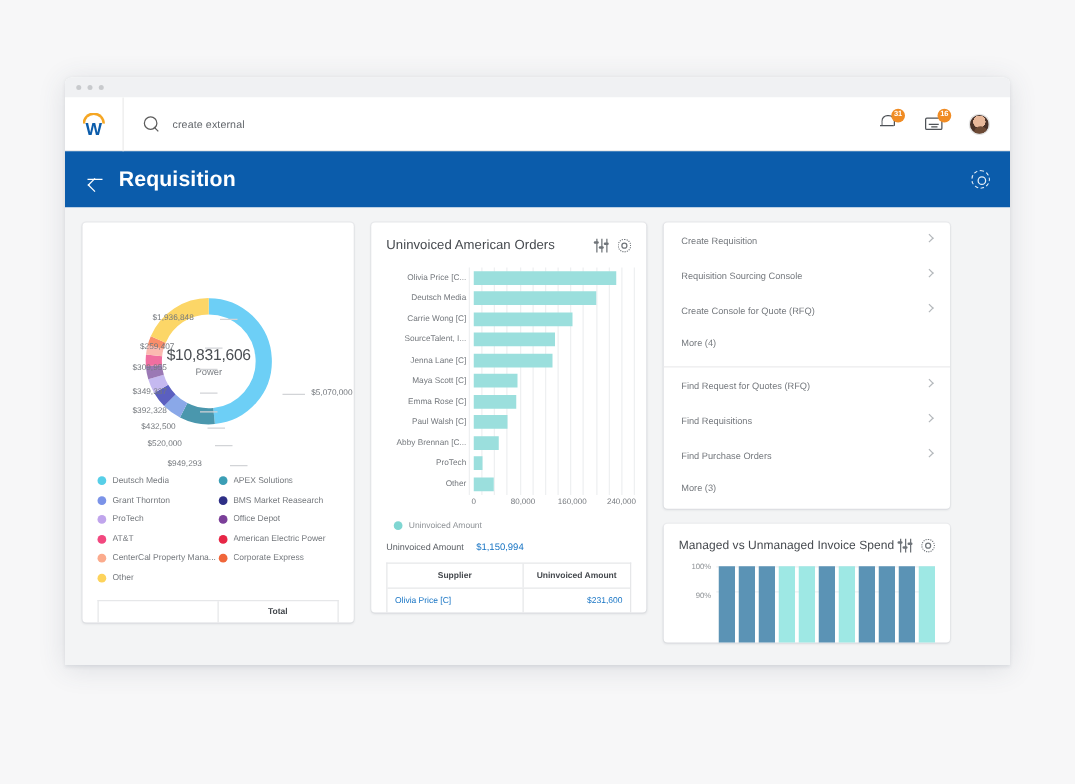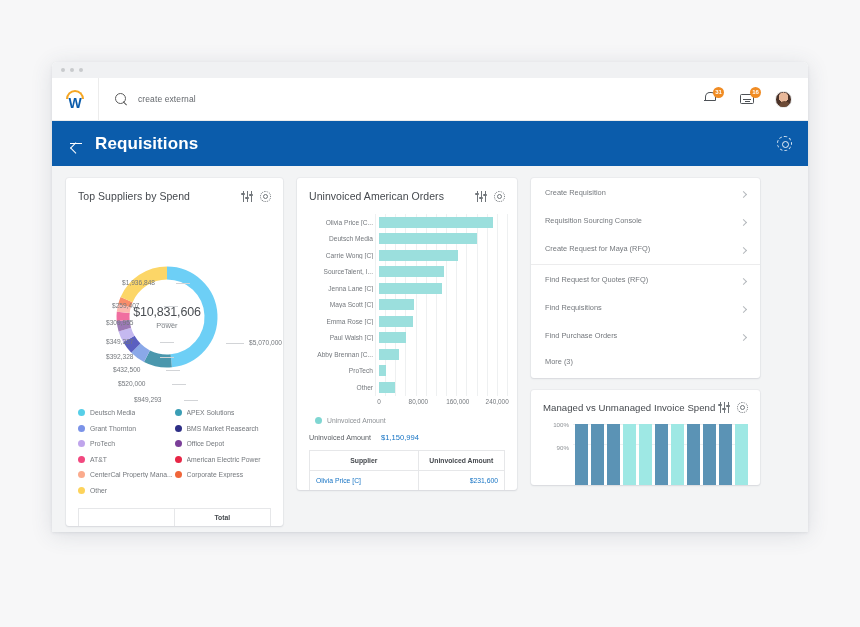--- a/index.html
+++ b/index.html
@@ -267,21 +267,21 @@
     content: ""; position: absolute; left: 0; top: 0;
     width: 9px; height: 8px; border: 1.3px solid #6f7479; border-radius: 1px;
   }
   .win-ico::after {
     content: ""; position: absolute; left: 3.5px; top: 3px;
     width: 9px; height: 8px; border: 1.3px solid #6f7479; border-radius: 1px;
     background: #fff;
   }
   .sect-title { font-size: 11.5px; color: #45494e; }
   .srow {
-    display: flex; align-items: flex-end;
+    display: flex; align-items: flex-start;
     padding: 9.5px 14px; font-size: 7.4px; color: #74787d;
   }
   .srow .sp { flex: 1; }
   .chev {
     width: 5px; height: 5px; border-right: 1.1px solid #b4b8bc;
     border-top: 1.1px solid #b4b8bc; transform: rotate(45deg); flex: none;
   }
   .srow.more { color: #74787d; padding-top: 8px; padding-bottom: 12px; }
   .divider { height: 1px; background: #ececed; margin: 2px 0 0 0; }
 
@@ -329,43 +329,29 @@
       <div class="icon-badge">
         <span class="inbox"></span>
         <span class="badge">16</span>
       </div>
       <div class="avatar"></div>
     </div>
   </div>
 
   <div class="bluebar">
     <span class="back-arrow"></span>
-    <span class="bluetitle">Requisitions</span>
+    <span class="bluetitle">Requisition</span>
     <span class="spacer"></span>
     <span class="gear-white"></span>
   </div>
 
   <div class="board">
 
     <div class="col col-a">
       <div class="card">
-        <div class="card-head">
-          <div class="card-title">Top Suppliers by Spend</div>
-          <div class="head-icons">
-            <span class="slider-ico">
-              <i></i>
-                <i></i>
-                <i></i>
-                <b></b>
-                <b></b>
-                <b></b>
-            </span>
-            <span class="gear-ico"></span>
-          </div>
-        </div>
 
         <div class="donut-area">
           <svg class="donut-svg" width="108" height="108" viewBox="0 0 108 108" id="donutSvg">
               <path d="M 54 10 A 44 44 0 0 1 58.25310309880294 97.79396207276699" stroke="#6dcff6" stroke-width="13" fill="none"></path>
               <path d="M 58.25310309880294 97.79396207276699 A 44 44 0 0 1 33.94429345102032 93.16335831898502" stroke="#4a97ad" stroke-width="13" fill="none"></path>
               <path d="M 33.94429345102032 93.16335831898502 A 44 44 0 0 1 22.881990961073928 85.10738679885077" stroke="#8aa8e8" stroke-width="13" fill="none"></path>
               <path d="M 22.881990961073928 85.10738679885077 A 44 44 0 0 1 15.936563971907802 76.07203746225828" stroke="#5b5fc0" stroke-width="13" fill="none"></path>
               <path d="M 15.936563971907802 76.07203746225828 A 44 44 0 0 1 11.835739522492005 66.57676979135968" stroke="#c5b9f0" stroke-width="13" fill="none"></path>
               <path d="M 11.835739522492005 66.57676979135968 A 44 44 0 0 1 10.141022630954922 57.51995797440703" stroke="#9b79b5" stroke-width="13" fill="none"></path>
               <path d="M 10.141022630954922 57.51995797440703 A 44 44 0 0 1 10.247232283041043 49.34217678460915" stroke="#f06ea0" stroke-width="13" fill="none"></path>
@@ -595,24 +581,27 @@
         <div id="tasksList">
             <div class="srow">
               <span class="sp">Create Requisition</span>
               <span class="chev"></span>
             </div>
             <div class="srow">
               <span class="sp">Requisition Sourcing Console</span>
               <span class="chev"></span>
             </div>
             <div class="srow">
-              <span class="sp">Create Request for Maya (RFQ)</span>
+              <span class="sp">Create Console for Quote (RFQ)</span>
               <span class="chev"></span>
             </div>
           </div>
+        <div class="srow more">
+          <span class="sp">More (4)</span>
+        </div>
 
         <div class="divider"></div>
 
         <div id="reportsList">
             <div class="srow">
               <span class="sp">Find Request for Quotes (RFQ)</span>
               <span class="chev"></span>
             </div>
             <div class="srow">
               <span class="sp">Find Requisitions</span>

